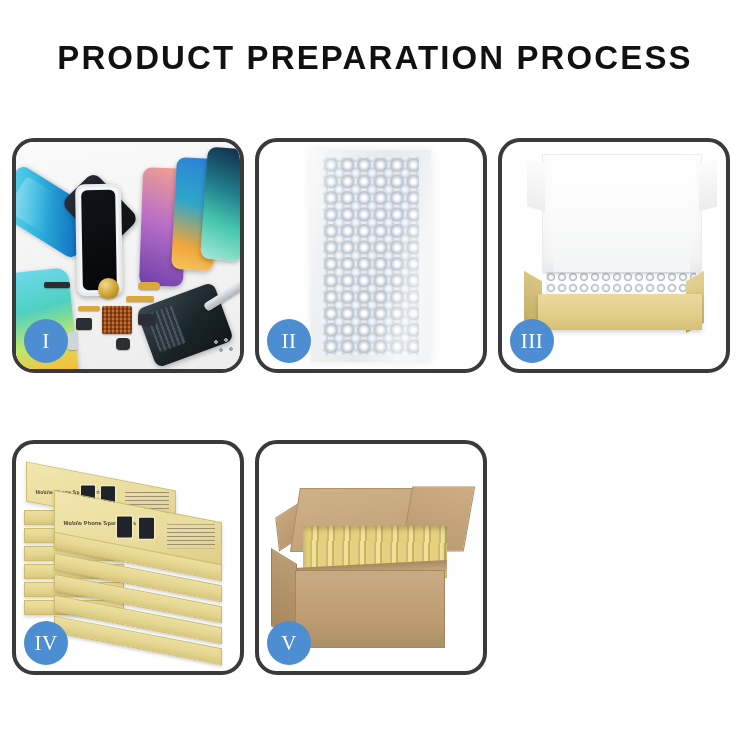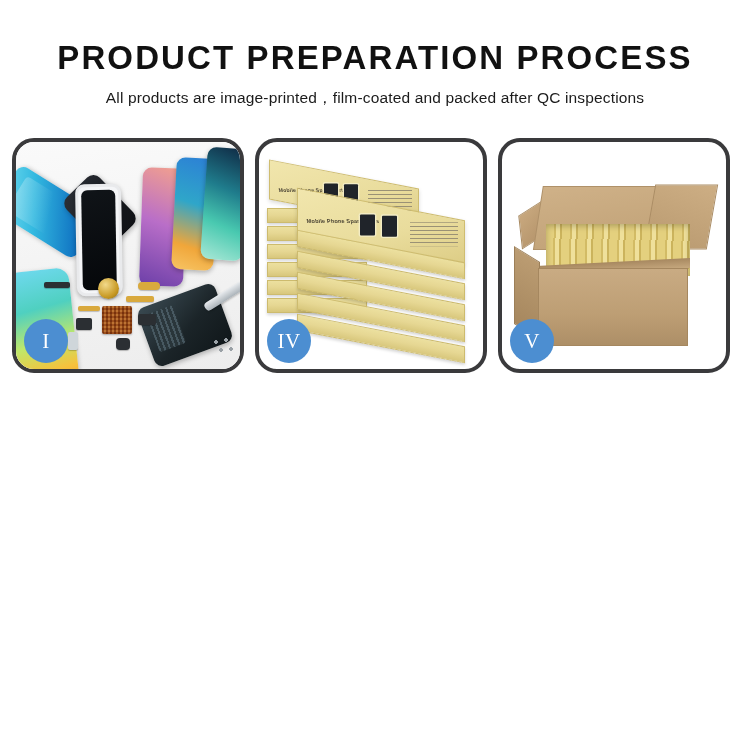--- a/index.html
+++ b/index.html
@@ -315,21 +315,20 @@
     position:absolute; left:150px; top:8px; width:74px; height:54px;
     background:linear-gradient(135deg,rgba(255,255,255,.9),rgba(255,255,255,.15));
     transform:rotate(-18deg);
   }
 </style>
 </head>
 <body>
 
 <div id="header">
   <div id="page-title">PRODUCT PREPARATION PROCESS</div>
-  <div id="page-subtitle">All products are image-printed，film-coated and packed after QC inspections</div>
 </div>
 
 <div id="grid">
 
   <div class="panel">
     <div class="stage">
       <div class="p1bg"></div>
       <div class="phone ph-a"></div>
       <div class="phone ph-b"></div>
       <div class="phone ph-c">
@@ -349,21 +348,42 @@
       <div class="flex" style="left:122px;top:140px;width:22px;height:8px;border-radius:4px;"></div>
       <div class="flex" style="left:110px;top:154px;width:28px;height:6px;"></div>
       <div class="flex" style="left:62px;top:164px;width:22px;height:5px;"></div>
       <div class="flex" style="left:52px;top:190px;width:10px;height:18px;background:#cfd6da;"></div>
       <div class="driver"></div>
       <div class="screws"></div>
     </div>
     <div class="badge">I</div>
   </div>
 
-
+  <div class="panel">
+    <div class="stage">
+      <div class="pouch">
+        <div class="bubbles"></div>
+        <div class="bubbles2"></div>
+        <div class="pouch-sheen"></div>
+      </div>
+    </div>
+    <div class="badge">II</div>
+  </div>
+
+  <div class="panel">
+    <div class="stage">
+      <div class="p3-lid"></div>
+      <div class="p3-inner"></div>
+      <div class="p3-bubble"></div>
+      <div class="p3-left"></div>
+      <div class="p3-right"></div>
+      <div class="p3-front"></div>
+    </div>
+    <div class="badge">III</div>
+  </div>
 
   <div class="panel">
     <div class="stage">
       <div class="p4">
 
         <div class="bx" style="left:2px;top:48px;width:100px;height:15px;"></div>
         <div class="bx" style="left:2px;top:66px;width:100px;height:15px;"></div>
         <div class="bx" style="left:2px;top:84px;width:100px;height:15px;"></div>
         <div class="bx" style="left:2px;top:102px;width:100px;height:15px;"></div>
         <div class="bx" style="left:2px;top:120px;width:100px;height:15px;"></div>

